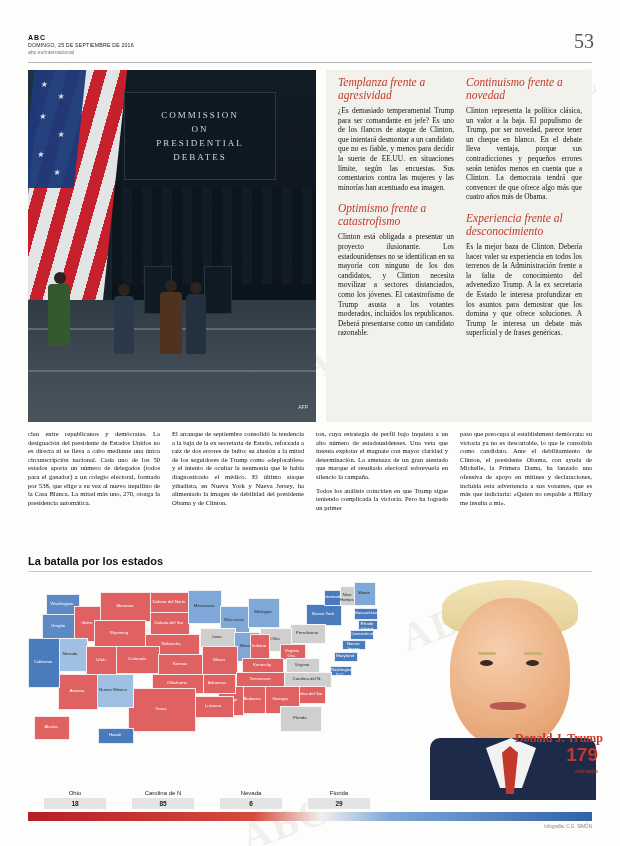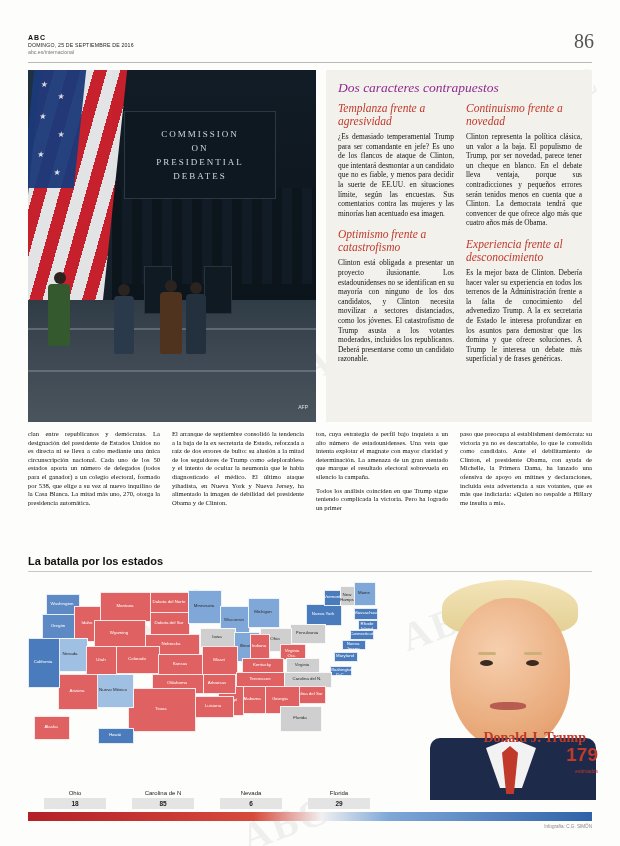--- a/index.html
+++ b/index.html
@@ -22,21 +22,21 @@
 
   
   .photo{position:absolute;left:28px;top:70px;width:288px;height:352px;overflow:hidden;background:#1a2430;}
   .ph-sky{position:absolute;inset:0;background:linear-gradient(160deg,#20313f 0%,#16222c 45%,#10181f 100%);}
   .flagstripe{position:absolute;top:0;left:0;width:86px;height:250px;
      background:repeating-linear-gradient(100deg,#d5202c 0 13px,#f4f4f4 13px 26px);transform:skewX(-6deg);opacity:.92;}
   .flagblue{position:absolute;top:0;left:0;width:52px;height:118px;background:#1b3a7a;opacity:.95;transform:skewX(-6deg);}
   .star{position:absolute;color:#fff;font-size:8px;opacity:.85;}
   .stage-dark{position:absolute;left:84px;top:0;width:204px;height:230px;background:linear-gradient(180deg,#121c26,#0c141b);}
   .banner{position:absolute;left:96px;top:22px;width:150px;height:86px;background:#0e1821;
-     border:1px solid #2a3845;display:flex;flex-direction:column;align-items:center;justify-content:center;margin-top:19px;}
+     border:1px solid #2a3845;display:flex;flex-direction:column;align-items:center;justify-content:center;}
   .banner span{font-family:"Liberation Serif",serif;color:#cfd8e2;font-size:9px;letter-spacing:2px;line-height:14px;}
   .ledwall{position:absolute;left:84px;top:118px;width:204px;height:96px;
      background:repeating-linear-gradient(90deg,#0d151c 0 10px,#111c26 10px 20px);opacity:.9;}
   .stage-floor{position:absolute;left:0;top:230px;width:288px;height:122px;
      background:linear-gradient(180deg,#2f3b45 0%,#3c4751 40%,#4a545d 100%);}
   .floor-line{position:absolute;height:2px;background:#7f8a92;opacity:.55;}
   .podium{position:absolute;background:#101a22;border:1px solid #28333d;}
   .person{position:absolute;border-radius:4px 4px 2px 2px;}
   .p-head{position:absolute;border-radius:50%;background:#2a2320;}
   .photo-caption{position:absolute;right:8px;bottom:26px;width:120px;text-align:right;color:#fff;
@@ -74,21 +74,21 @@
   .t-hair{position:absolute;left:22px;top:10px;width:136px;height:56px;border-radius:60% 60% 40% 40%;
      background:linear-gradient(180deg,#f3e4b9,#e3cf92);}
   .t-eye{position:absolute;width:13px;height:6px;border-radius:50%;background:#3a2a20;}
   .t-brow{position:absolute;width:18px;height:3px;background:#cbb177;border-radius:2px;}
   .t-mouth{position:absolute;left:70px;top:132px;width:36px;height:8px;border-radius:40%;background:#b85c52;}
   .t-suit{position:absolute;left:10px;top:168px;width:166px;height:62px;background:#1d2a4a;border-radius:10px 10px 0 0;}
   .t-shirt{position:absolute;left:66px;top:168px;width:50px;height:50px;background:#f2f2f2;
      clip-path:polygon(50% 0,100% 20%,72% 100%,28% 100%,0 20%);}
   .t-tie{position:absolute;left:82px;top:176px;width:16px;height:48px;background:#c0392b;
      clip-path:polygon(50% 0,100% 14%,74% 100%,26% 100%,0 14%);}
-  .t-name{position:absolute;right:20px;bottom:54px;font-family:"Liberation Serif",serif;font-size:14px;color:#c0392b;font-weight:bold;}
+  .t-name{position:absolute;right:3px;bottom:54px;font-family:"Liberation Serif",serif;font-size:12px;color:#c0392b;font-weight:bold;}
   .t-num{position:absolute;right:8px;bottom:34px;font-family:"Liberation Sans",sans-serif;font-size:19px;color:#c0392b;font-weight:bold;}
   .t-est{position:absolute;right:8px;bottom:26px;font-family:"Liberation Sans",sans-serif;font-size:5px;color:#c0392b;}
 
   
   .tallies{position:absolute;left:44px;top:790px;width:380px;display:flex;gap:26px;}
   .tally{width:62px;text-align:center;}
   .tname{font-family:"Liberation Sans",sans-serif;font-size:6px;color:#222;}
   .tbar{margin-top:2px;height:11px;background:#e4e4e4;display:flex;align-items:center;justify-content:center;}
   .tbar span{font-family:"Liberation Sans",sans-serif;font-size:6.5px;font-weight:bold;color:#222;}
 
@@ -109,21 +109,21 @@
   <div class="wm" style="left:300px;top:330px;">ABC</div>
   <div class="wm" style="left:120px;top:590px;">ABC</div>
   <div class="wm" style="left:400px;top:600px;">ABC</div>
   <div class="wm" style="left:240px;top:800px;">ABC</div>
 
   <div class="masthead">
     <div class="mh-abc">ABC</div>
     <div class="mh-date">DOMINGO, 25 DE SEPTIEMBRE DE 2016</div>
     <div class="mh-sec">abc.es/internacional</div>
   </div>
-  <div class="page-num">86</div>
+  <div class="page-num">53</div>
   <div class="rule-top"></div>
 
   <div class="photo">
     <div class="ph-sky"></div>
     <div class="stage-dark"></div>
     <div class="ledwall"></div>
     <div class="flagstripe"></div>
     <div class="flagblue">
       <span class="star" style="left:8px;top:10px;">★</span>
       <span class="star" style="left:26px;top:22px;">★</span>
@@ -151,21 +151,20 @@
     <div class="p-head" style="left:90px;top:214px;width:12px;height:12px;"></div>
     <div class="person" style="left:132px;top:222px;width:22px;height:62px;background:#50331f;"></div>
     <div class="p-head" style="left:137px;top:210px;width:12px;height:12px;"></div>
     <div class="person" style="left:158px;top:224px;width:20px;height:60px;background:#23303d;"></div>
     <div class="p-head" style="left:162px;top:212px;width:12px;height:12px;"></div>
 
     <div class="photo-credit">AFP</div>
   </div>
 
   <div class="box">
-    <div class="box-title">Dos caracteres contrapuestos</div>
     <div class="box-cols">
       <div class="bcol">
         <div class="bh">Templanza frente a agresividad</div>
         <div class="bp">¿Es demasiado temperamental Trump para ser comandante en jefe? Es uno de los flancos de ataque de Clinton, que intentará desmontar a un candidato que no es fiable, y menos para decidir la suerte de EE.UU. en situaciones límite, según las encuestas. Sus comentarios contra las mujeres y las minorías han acentuado esa imagen.</div>
         <div class="bspacer"></div>
         <div class="bh">Optimismo frente a catastrofismo</div>
         <div class="bp">Clinton está obligada a presentar un proyecto ilusionante. Los estadounidenses no se identifican en su mayoría con ninguno de los dos candidatos, y Clinton necesita movilizar a sectores distanciados, como los jóvenes. El catastrofismo de Trump asusta a los votantes moderados, incluidos los republicanos. Deberá presentarse como un candidato razonable.</div>
       </div>
       <div class="bcol">
         <div class="bh">Continuismo frente a novedad</div>

